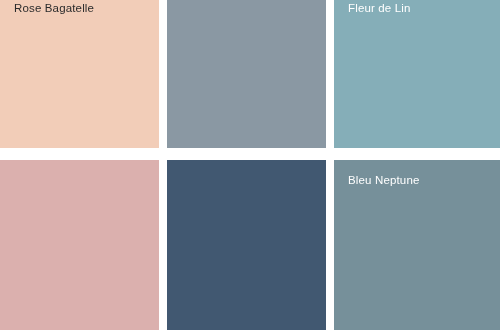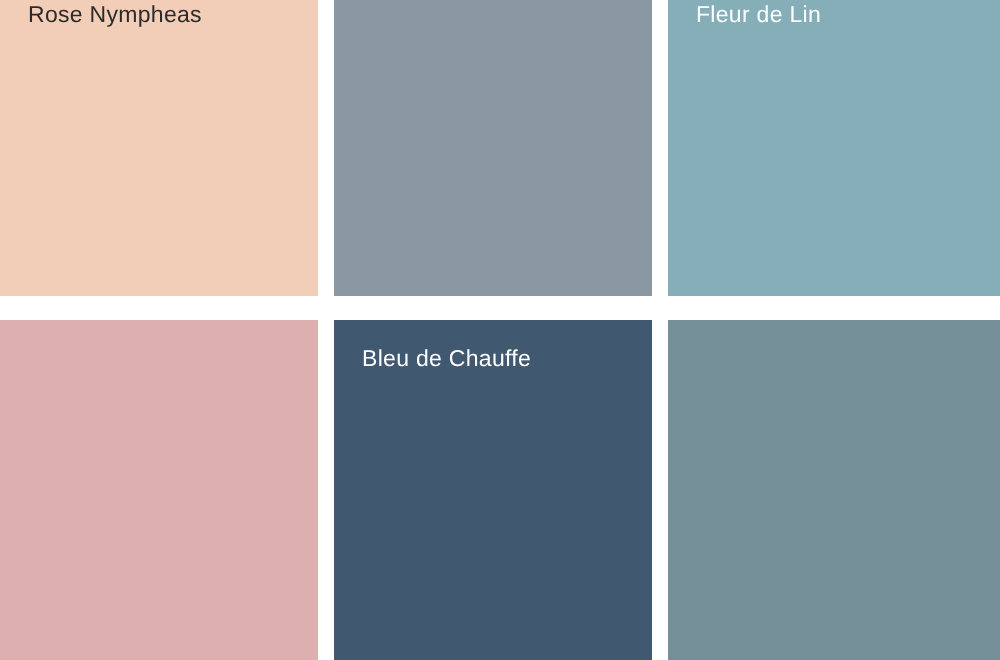--- a/index.html
+++ b/index.html
@@ -63,38 +63,38 @@
     color: #ffffff;
   }
 </style>
 </head>
 <body style="background-color: rgb(255, 255, 255);">
 
 <div class="palette">
 
   <div class="swatch col-1 row-1">
     <div class="swatch-fill" style="background-color: rgb(242, 205, 184);"></div>
-    <div class="swatch-label label-dark">Rose Nympheas</div>
+    <div class="swatch-label label-dark">Rose Bagatelle</div>
   </div>
 
   <div class="swatch col-2 row-1">
     <div class="swatch-fill" style="background-color: rgb(138, 152, 163);"></div>
   </div>
 
   <div class="swatch col-3 row-1">
     <div class="swatch-fill" style="background-color: rgb(133, 174, 184);"></div>
     <div class="swatch-label label-light">Fleur de Lin</div>
   </div>
 
   <div class="swatch col-1 row-2">
     <div class="swatch-fill" style="background-color: rgb(219, 176, 174);"></div>
   </div>
 
   <div class="swatch col-2 row-2">
     <div class="swatch-fill" style="background-color: rgb(65, 88, 113);"></div>
-    <div class="swatch-label label-light">Bleu de Chauffe</div>
   </div>
 
   <div class="swatch col-3 row-2">
     <div class="swatch-fill" style="background-color: rgb(118, 144, 154);"></div>
+    <div class="swatch-label label-light">Bleu Neptune</div>
   </div>
 
 </div>
 
 </body></html>

